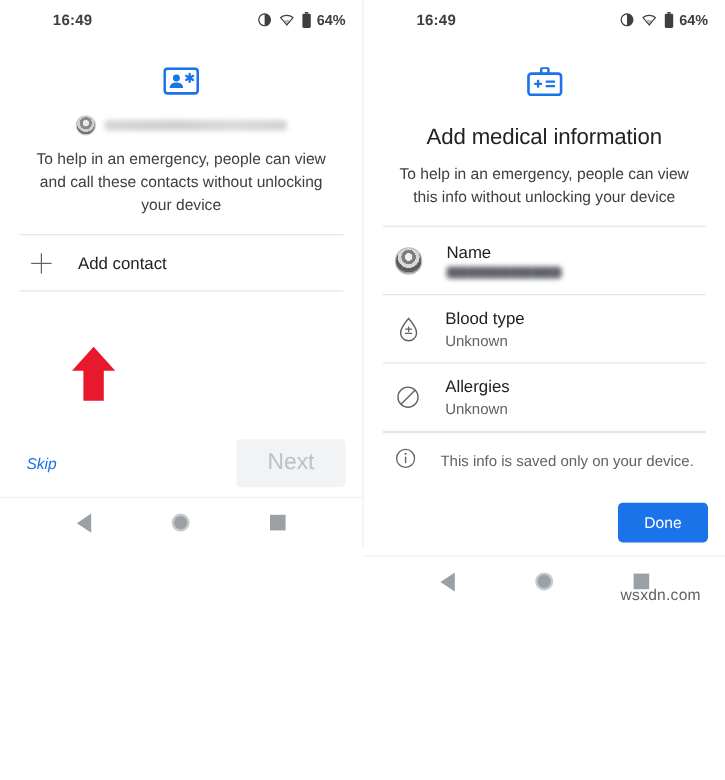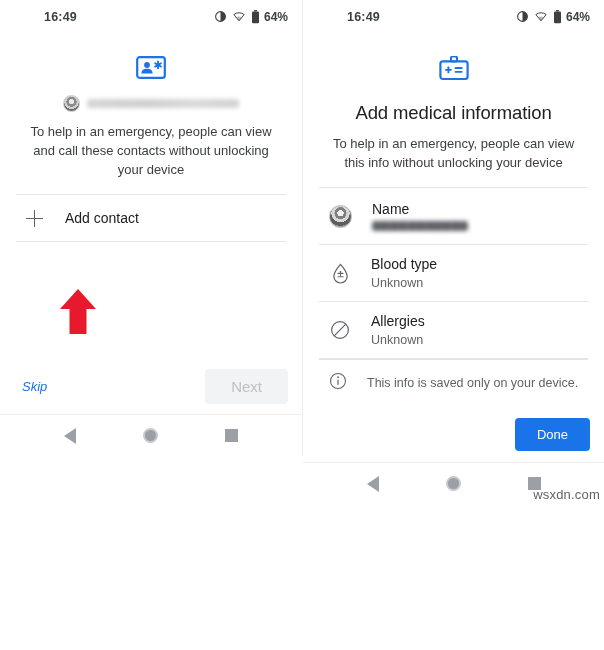--- a/index.html
+++ b/index.html
@@ -153,21 +153,21 @@
   }
   .skip-btn {
     font-size: 13px; color: #1a73e8;
     background: none; border: none;
     padding: 6px 8px; cursor: pointer;
     font-family: inherit;
     font-style: italic;
   }
   .next-btn {
     margin-left: auto;
-    font-size: 15px; color: #bdc1c6;
+    font-size: 19px; color: #bdc1c6;
     background: #f1f3f4; border: none;
     border-radius: 4px;
     padding: 9px 26px;
     font-family: inherit;
   }
   .done-btn {
     margin-left: auto;
     font-size: 13px; color: #ffffff;
     background: #1a73e8; border: none;
     border-radius: 4px;
@@ -191,21 +191,21 @@
     border-right: 12px solid #9aa0a6;
   }
   .nav-home {
     width: 15px; height: 15px; border-radius: 50%;
     background: #9aa0a6; border: 2px solid #c6cace;
   }
   .nav-recents { width: 13px; height: 13px; background: #9aa0a6; }
 
   .watermark {
     position: absolute;
-    right: 4px; bottom: 2px;
+    right: 20px; bottom: 2px;
     font-size: 13px; color: #5f6368;
     letter-spacing: .2px;
     white-space: nowrap;
   }
 </style>
 </head>
 <body>
 
 <div class="screens">
 

